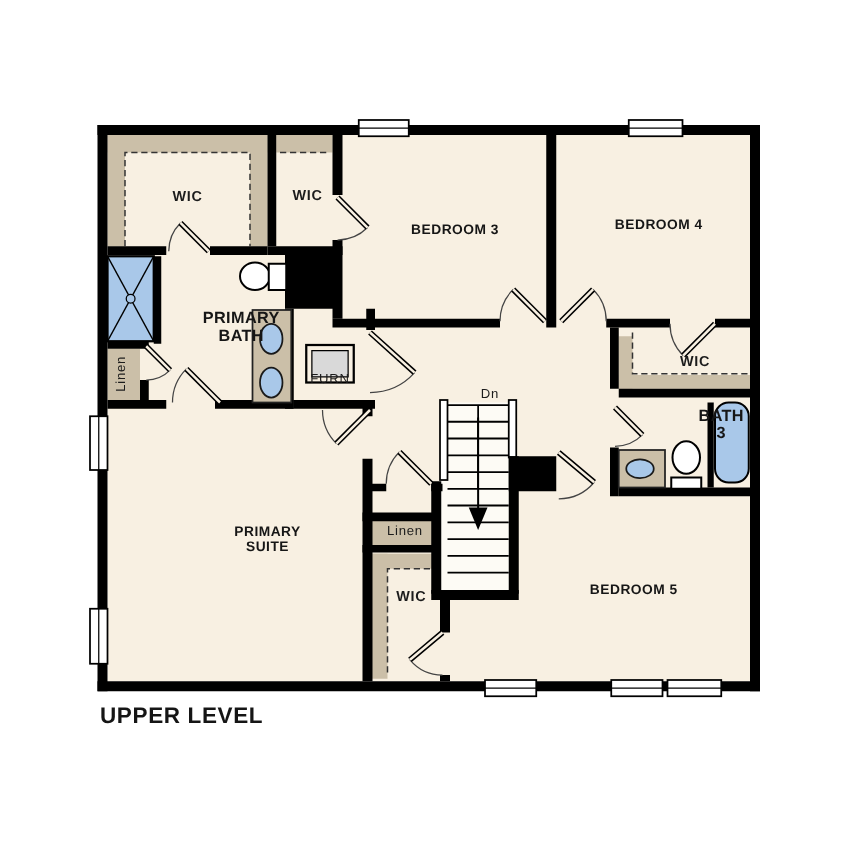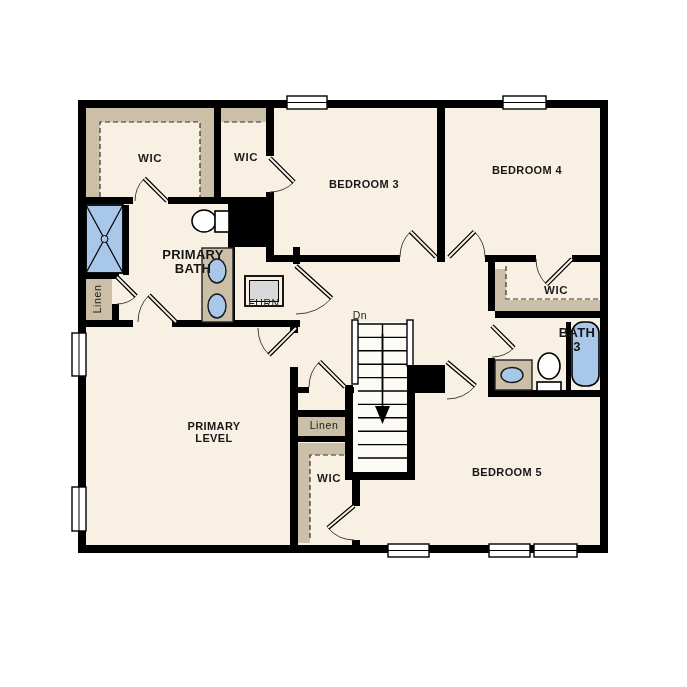--- a/index.html
+++ b/index.html
@@ -161,34 +161,35 @@
       <path d="M354,540 A34,34 0 0 1 327.95448893395474,527.8547787293423" fill="none" stroke="#444" stroke-width="1"></path>
       <line x1="354" y1="506" x2="327.95448893395474" y2="527.8547787293423" stroke="#000" stroke-width="4.5"></line>
       <line x1="354" y1="506" x2="327.95448893395474" y2="527.8547787293423" stroke="#f8f0e2" stroke-width="2"></line>
       <line x1="382.5" y1="334" x2="382.5" y2="408" stroke="#000" stroke-width="1.6"></line>
       <polygon points="375,406 390,406 382.5,424" fill="#000"></polygon>
     </svg>
 
   <div class="lbl closet" style="left:150px;top:158px">WIC</div>
   <div class="lbl closet" style="left:246px;top:157px">WIC</div>
   <div class="lbl room" style="left:364px;top:184px">BEDROOM 3</div>
-  <div class="lbl room" style="left:527px;top:170px">BEDROOM 4</div>
+  <div class="lbl room" style="left:527px;top:180px">BEDROOM 4</div>
   <div class="lbl room-sm" style="left:169px;top:262px">
     <span class="l2">PRIMARY</span>
     <span class="l2">BATH</span>
   </div>
   <div class="lbl tiny" style="left:264px;top:304px">FURN</div>
   <div class="lbl tiny rot" style="left:98px;top:299px">Linen</div>
   <div class="lbl room" style="left:190px;top:432px">
     <span class="l2">PRIMARY</span>
-    <span class="l2">LEVEL</span>
+    <span class="l2">SUITE</span>
   </div>
-  <div class="lbl tiny" style="left:360px;top:316px">Dn</div>
+  <div class="lbl tiny" style="left:392px;top:316px">Dn</div>
   <div class="lbl tiny" style="left:324px;top:426px">Linen</div>
   <div class="lbl closet" style="left:329px;top:478px">WIC</div>
   <div class="lbl closet" style="left:556px;top:290px">WIC</div>
   <div class="lbl room-sm" style="left:553px;top:340px">
     <span class="l2">BATH</span>
     <span class="l2">3</span>
   </div>
   <div class="lbl room" style="left:507px;top:472px">BEDROOM 5</div>
 
+  <div id="plan-title">UPPER LEVEL</div>
 </div>
 
 </body></html>

